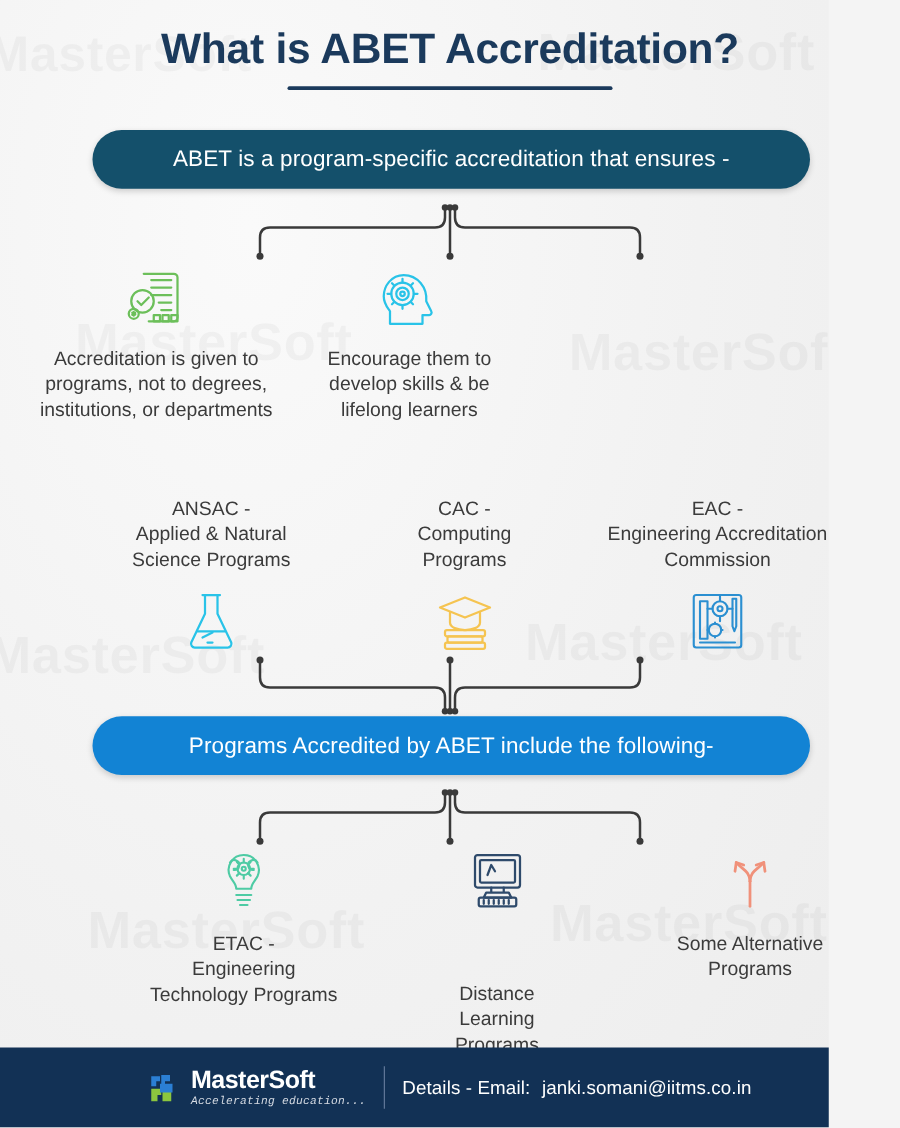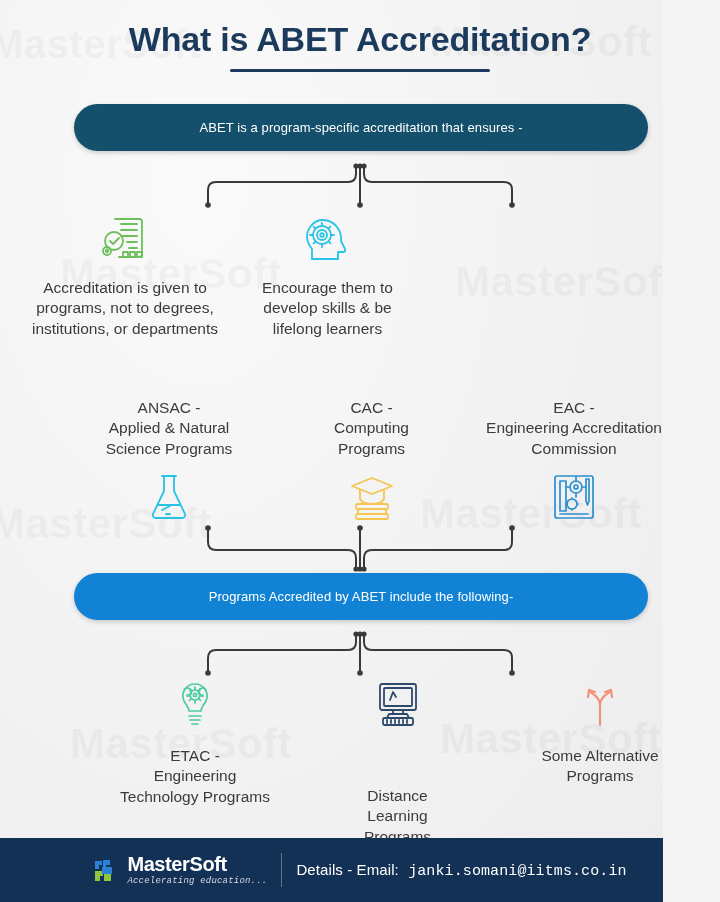--- a/index.html
+++ b/index.html
@@ -42,21 +42,21 @@
     background:#1b3a5c;
     border-radius:2px;
   }
 
   
   .banner{
     position:absolute;
     display:flex;align-items:center;justify-content:center;
     border-radius:26px;
     color:#ffffff;
-    font-size:13px;
+    font-size:18px;
     letter-spacing:0.1px;
     box-shadow:0 2px 5px rgba(0,0,0,0.18);
   }
   .banner-dark{
     left:74px;top:104px;width:574px;height:47px;
     background:#14506b;
   }
   .banner-blue{
     left:74px;top:573px;width:574px;height:47px;
     background:#1283d4;
@@ -120,21 +120,21 @@
     color:#d7dce4;font-size:9px;font-style:italic;
     text-align:right;margin-top:3px;letter-spacing:0.2px;
     font-family:Liberation Mono, monospace;
   }
   .footer-sep{
     width:1px;height:34px;background:#5e7596;
   }
   .footer-details{
     color:#ffffff;font-size:15px;letter-spacing:0.1px;
   }
-  .footer-details .email{margin-left:5px;font-family:Liberation Mono, monospace;}
+  .footer-details .email{margin-left:5px;}
 </style>
 </head>
 <body>
 
 <div id="page">
 
   <div class="wm" style="left:-10px;top:22px;font-size:40px;">MasterSoft</div>
   <div class="wm" style="left:430px;top:18px;font-size:42px;">MasterSoft</div>
   <div class="wm" style="left:60px;top:250px;font-size:42px;">MasterSoft</div>
   <div class="wm" style="left:455px;top:258px;font-size:42px;">MasterSoft</div>

